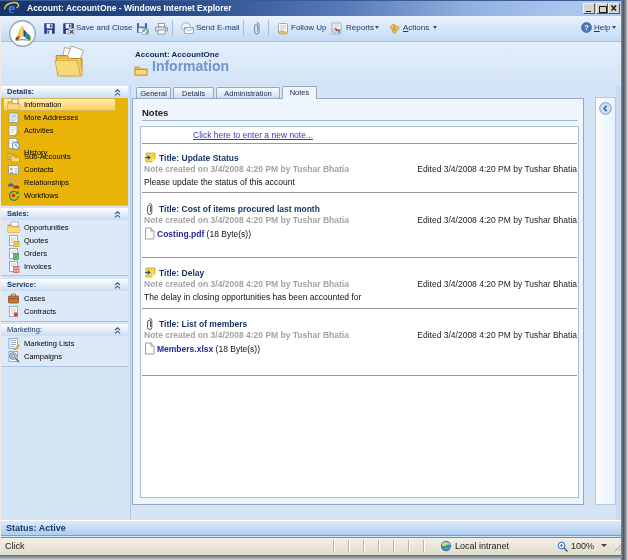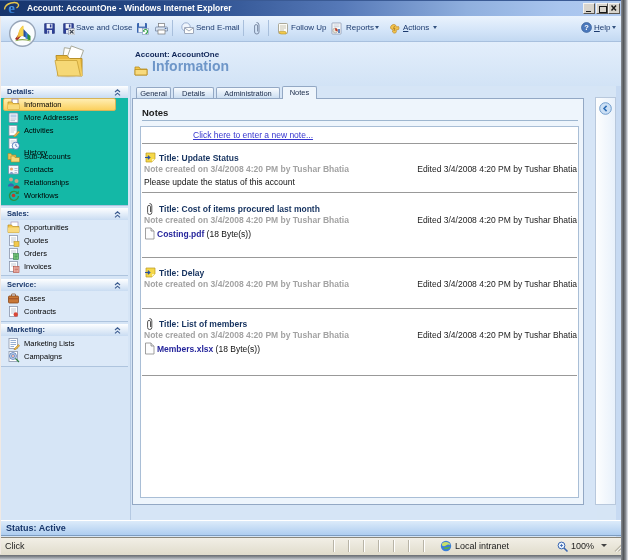--- a/index.html
+++ b/index.html
@@ -181,21 +181,21 @@
   <div class="abs" style="left:134px;top:62px;width:14px;height:13px;">
     <svg width="14" height="12" viewBox="0 0 14 12">
       <path d="M1 3 L5 3 L6.5 5 L13 5 L13 11 L1 11 Z" fill="#f3c64a" stroke="#b98e20" stroke-width="0.8"></path>
       <path d="M1 5.5 L13 5.5 L13 11 L1 11 Z" fill="#f8da7d" stroke="#b98e20" stroke-width="0.8"></path>
     </svg>
   </div>
   <div class="abs" style="left:152px;top:58px;font-size:14px;font-weight:bold;color:#6e96c8;">Information</div>
 
   <div class="abs" id="sidebar" style="left:0;top:86px;width:131px;height:434px;background:#d6e5f6;border-right:1px solid #b5c9e2;box-sizing:border-box;font-size:7.5px;color:#000;">
 
-    <div class="abs" style="left:0;top:0;width:128px;height:119px;background:#14b8a6;border-bottom:1px solid #aec4de;">
+    <div class="abs" style="left:0;top:0;width:128px;height:119px;background:#eab308;border-bottom:1px solid #aec4de;">
       <div class="abs hdr" style="left:0;top:0;width:128px;height:12px;background:linear-gradient(to bottom,#fdfeff,#c9dcf2);"></div>
       <div class="abs" style="left:7px;top:1px;font-weight:bold;color:#17366b;">Details:</div>
       <svg class="abs" style="left:113px;top:2px;" width="9" height="9" viewBox="0 0 9 9">
           <path d="M2 4 L4.5 1.8 L7 4 M2 7.4 L4.5 5.2 L7 7.4" stroke="#3c5c90" stroke-width="1.1" fill="none"></path>
         </svg>
     </div>
     <div class="abs" style="left:3px;top:12px;width:113px;height:13px;background:linear-gradient(to bottom,#ffeeb2,#fbd05e);border:1px solid #d8b458;border-radius:2px;box-sizing:border-box;"></div>
 
     <div class="abs" style="left:0;top:193px;width:128px;height:42px;background:#dce9f8;border-bottom:1px solid #aec4de;">
       <div class="abs" style="left:0;top:0;width:128px;height:12px;background:linear-gradient(to bottom,#fdfeff,#c9dcf2);"></div>
@@ -208,21 +208,21 @@
     <div class="abs" style="left:0;top:122px;width:128px;height:67px;background:#dce9f8;border-bottom:1px solid #aec4de;">
       <div class="abs" style="left:0;top:0;width:128px;height:12px;background:linear-gradient(to bottom,#fdfeff,#c9dcf2);"></div>
       <div class="abs" style="left:7px;top:1px;font-weight:bold;color:#17366b;">Sales:</div>
       <svg class="abs" style="left:113px;top:2px;" width="9" height="9" viewBox="0 0 9 9">
           <path d="M2 4 L4.5 1.8 L7 4 M2 7.4 L4.5 5.2 L7 7.4" stroke="#3c5c90" stroke-width="1.1" fill="none"></path>
         </svg>
     </div>
 
     <div class="abs" style="left:0;top:238px;width:128px;height:42px;background:#dce9f8;border-bottom:1px solid #aec4de;">
       <div class="abs" style="left:0;top:0;width:128px;height:12px;background:linear-gradient(to bottom,#fdfeff,#c9dcf2);"></div>
-      <div class="abs" style="left:7px;top:1px;font-weight:bold;color:#17366b;text-align:right;">Marketing:</div>
+      <div class="abs" style="left:7px;top:1px;font-weight:normal;color:#17366b;text-align:right;">Marketing:</div>
       <svg class="abs" style="left:113px;top:2px;" width="9" height="9" viewBox="0 0 9 9">
           <path d="M2 4 L4.5 1.8 L7 4 M2 7.4 L4.5 5.2 L7 7.4" stroke="#3c5c90" stroke-width="1.1" fill="none"></path>
         </svg>
     </div>
     <div id="navitems">
 
       <div class="abs" style="left:7px;top:12px;width:13px;height:13px;"><svg width="13" height="13" viewBox="0 0 13 13">
             <rect x="5" y="1" width="6" height="8" fill="#fff" stroke="#98a"></rect>
             <path d="M1 4 L5 4 L6 5.5 L12 5.5 L12 11.5 L1 11.5 Z" fill="#f3c64a" stroke="#b98e20" stroke-width="0.7"></path>
             <path d="M1 6.5 L12 6.5 L12 11.5 L1 11.5 Z" fill="#f8da7d"></path>
@@ -372,20 +372,21 @@
     <div class="abs" style="left:1px;top:130px;width:435px;height:1px;background:#999;"></div>
 
     <svg class="abs" style="left:3px;top:139px;" width="13" height="13" viewBox="0 0 13 13">
         <path d="M2 2 L11 2 L11 8 L8 11 L2 11 Z" fill="#f5d849" stroke="#b99a22" stroke-width="0.7"></path>
         <path d="M8 11 L8 8 L11 8 Z" fill="#fdf2b2"></path>
         <path d="M1 6.5 L5.5 6.5 M3.8 4.8 L5.8 6.5 L3.8 8.2" stroke="#2a52a0" stroke-width="1.2" fill="none"></path>
       </svg>
     <div class="abs" style="left:18px;top:141px;font-weight:bold;color:#15325f;">Title: Delay</div>
     <div class="abs" style="left:3px;top:152px;font-weight:bold;color:#a3a3a3;">Note created on 3/4/2008 4:20 PM by Tushar Bhatia</div>
     <div class="abs" style="left:236px;top:152px;width:200px;text-align:right;color:#222;">Edited 3/4/2008 4:20 PM by Tushar Bhatia</div>
+    <div class="abs" style="left:3px;top:165px;">The delay in closing opportunities has been accounted for</div>
     <div class="abs" style="left:1px;top:181px;width:435px;height:1px;background:#999;"></div>
 
     <svg class="abs" style="left:4px;top:190px;" width="9" height="14" viewBox="0 0 9 14">
         <path d="M4.5 1.5 Q6.8 1.5 6.8 3.8 L6.8 10.5 Q6.8 12.5 4.7 12.5 Q2.6 12.5 2.6 10.5 L2.6 4.8 Q2.6 3.4 4.1 3.4 Q5.5 3.4 5.5 4.8 L5.5 10" stroke="#555" stroke-width="1" fill="none"></path>
       </svg>
     <div class="abs" style="left:18px;top:192px;font-weight:bold;color:#15325f;">Title: List of members</div>
     <div class="abs" style="left:3px;top:203px;font-weight:bold;color:#a3a3a3;">Note created on 3/4/2008 4:20 PM by Tushar Bhatia</div>
     <div class="abs" style="left:236px;top:203px;width:200px;text-align:right;color:#222;">Edited 3/4/2008 4:20 PM by Tushar Bhatia</div>
     <svg class="abs" style="left:3px;top:215px;" width="11" height="13" viewBox="0 0 11 13">
         <path d="M1.5 1 L7 1 L10 4 L10 12 L1.5 12 Z" fill="#fdfdfd" stroke="#888" stroke-width="0.8"></path>

